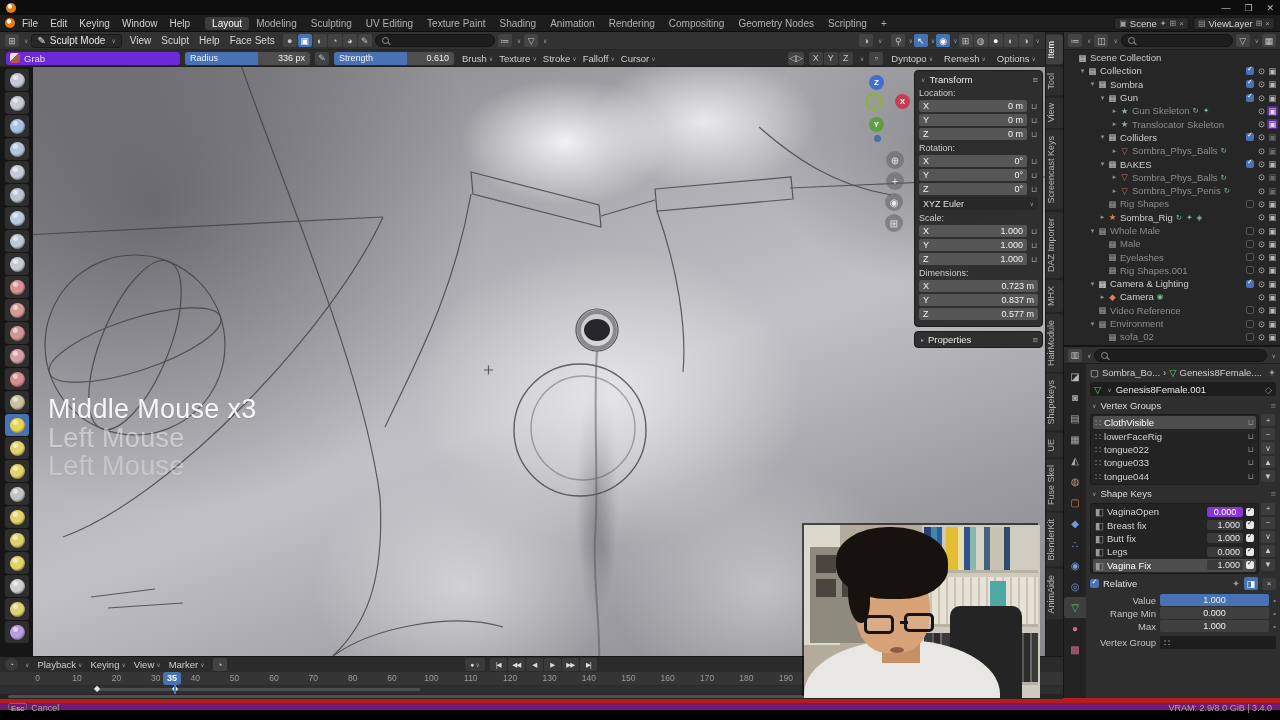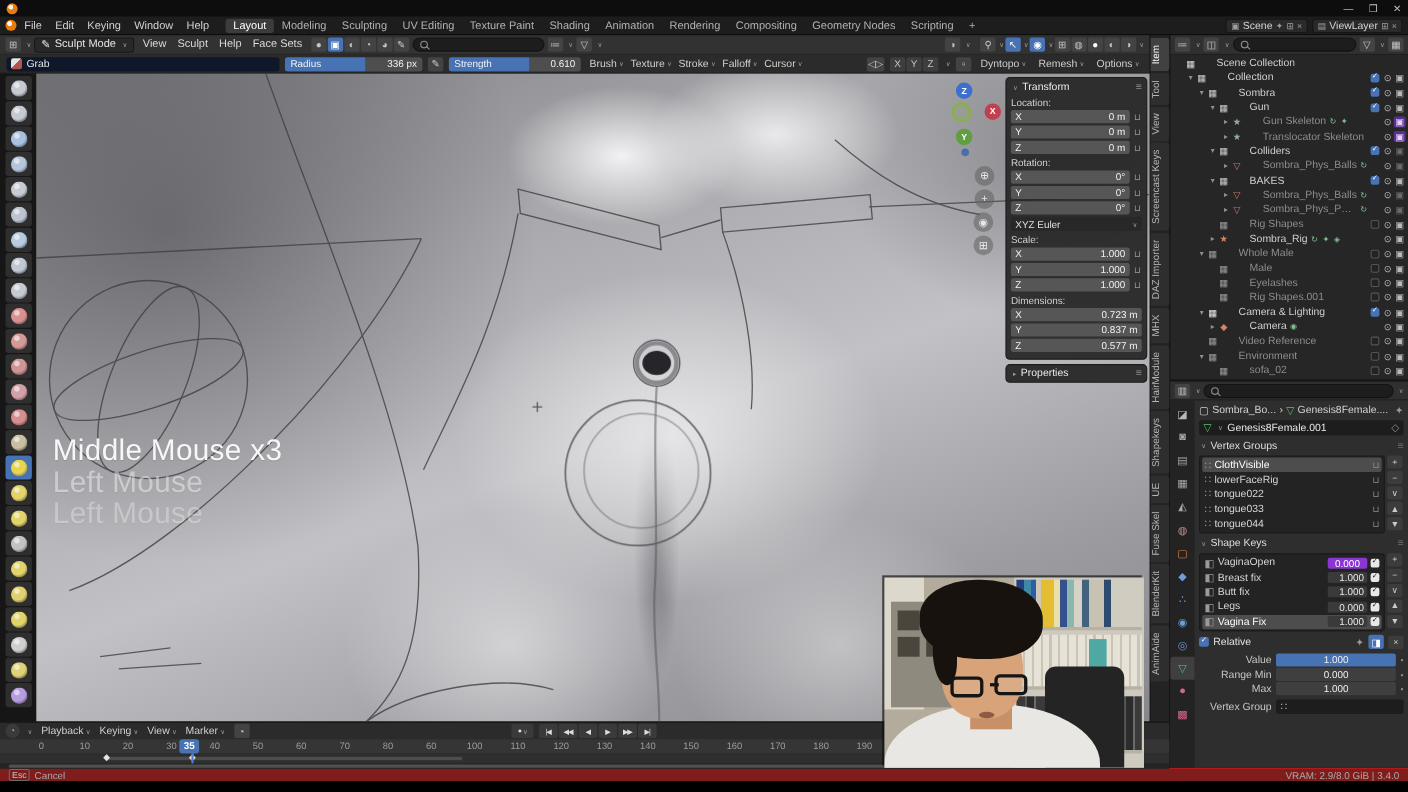--- a/index.html
+++ b/index.html
@@ -26,21 +26,21 @@
 .ic{min-width:14px;height:13px;display:flex;align-items:center;justify-content:center;font-size:9px;color:#c5c5c5;background:#434343;border-radius:2px;padding:0 1px}
 .ic[data-state="active"]{background:#4772b3;color:#fff}
 .ic.white{color:#fff}
 .icgrp{display:flex;gap:1px;align-items:center}
 .search{display:flex;align-items:center;gap:3px;background:#1d1d1d;border:1px solid #131313;border-radius:7px;height:13px;padding:0 6px}
 .search input{background:transparent;border:0;outline:0;color:#ddd;font-size:9px;width:96px}
 .mag{width:7px;height:7px;border:1px solid #909090;border-radius:50%;position:relative;flex:none}
 .mag::after{content:"";position:absolute;width:4px;height:1px;background:#909090;transform:rotate(45deg);right:-3px;bottom:-1px}
 
 .toolrow{height:17px;background:#2b2b2b;display:flex;align-items:center;gap:5px;padding:0 6px;border-bottom:1px solid #1e1e1e;font-size:9.5px}
-.brushfield{display:flex;align-items:center;gap:4px;background:#0f172a;border-radius:3px;height:13px;width:248px;padding:0 4px;color:#e3e3e3}
+.brushfield{display:flex;align-items:center;gap:4px;background:#6d28d9;border-radius:3px;height:13px;width:174px;padding:0 4px;color:#e3e3e3}
 .bthumb{width:10px;height:10px;border-radius:2px;background:linear-gradient(135deg,#e3e3e3 0 45%,#b5544a 45% 100%);flex:none}
 .slider{position:relative;height:13px;background:#4e4e4e;border-radius:3px;overflow:hidden;display:flex;align-items:center;justify-content:space-between;padding:0 5px;font-size:9px;color:#f2f2f2}
 .slider .fill{position:absolute;left:0;top:0;bottom:0;background:#4772b3}
 .slider span{position:relative}
 .dd{display:flex;align-items:center;color:#cfcfcf;padding:0 3px}
 .xyz{display:flex;gap:1px}
 .xyz .ic{background:#3e3e3e}
 
 .main{display:flex;height:666px}
 .leftcol{width:1063px;display:flex;flex-direction:column}
@@ -83,21 +83,21 @@
 .vtab{writing-mode:vertical-rl;transform:rotate(180deg);font-size:9px;color:#b5b5b5;background:#2e2e2e;padding:6px 0;width:17px;text-align:center;border-radius:3px 0 0 3px}
 .vtab[data-state="active"]{background:#414141;color:#fff}
 
 .rightcol{width:217px;display:flex;flex-direction:column;border-left:1px solid #141414}
 .outliner{height:315px;display:flex;flex-direction:column;border-bottom:2px solid #141414}
 .olh{height:18px;background:#303030;display:flex;align-items:center;gap:3px;padding:0 4px;border-bottom:1px solid #1f1f1f}
 .olbody{flex:1;background:#262626;padding-top:1px;overflow:hidden}
 .orow{display:flex;align-items:center;height:13.3px;font-size:9.5px;color:#cfcfcf;padding-right:2px;white-space:nowrap}
 .odis{width:9px;color:#8f8f8f;font-size:7px;text-align:center;flex:none}
 .oic{width:11px;font-size:8.5px;text-align:center;flex:none}
-.olab{margin-left:18px;overflow:hidden;text-overflow:ellipsis}
+.olab{margin-left:2px;overflow:hidden;text-overflow:ellipsis}
 .olab[data-dim="1"]{color:#8d8d8d}
 .oex{color:#7fbf92;font-size:7.5px;margin-left:3px;letter-spacing:1px}
 .ocb{width:8px;height:8px;border-radius:2px;background:#4772b3;margin:0 2px;position:relative;flex:none}
 .ocb::after{content:"✓";color:#fff;font-size:7px;position:absolute;left:1px;top:-2px}
 .ocb[data-cb="off"]{background:#232323;border:1px solid #555}
 .ocb[data-cb="off"]::after{content:""}
 .ocb[data-cb="none"]{visibility:hidden}
 .oeye,.ocam{width:11px;text-align:center;font-size:8.5px;color:#b9b9b9;flex:none}
 .oeye[data-eye="none"]{visibility:hidden}
 .ocam[data-cam="purple"]{background:#5c2d91;color:#e2d4f7;border-radius:2px}
@@ -144,21 +144,21 @@
 .ruler{height:14px;background:#353535;display:flex;padding-left:18px;border-bottom:1px solid #2a2a2a}
 .tick{width:39.38px;flex:none;font-size:8.5px;color:#9c9c9c;text-align:center;line-height:13px}
 .kstrip{height:8px;background:#2f2f2f;position:relative}
 .kbar{position:absolute;left:97px;top:2px;width:323px;height:3px;background:#4d4d4d}
 .kd{position:absolute;top:-2px;font-size:8px;color:#e5e5e5;transform:translateX(-50%)}
 .playhead{position:absolute;left:174px;top:0;width:2px;height:22px;background:#4a7fd4;z-index:2}
 .fbadge{position:absolute;left:163px;top:0;background:#4772b3;color:#fff;font-size:9px;font-weight:bold;padding:0 4px;height:13px;line-height:13px;border-radius:3px;z-index:3}
 .tlscroll{height:5px;background:#242424;position:relative}
 .tlscroll .bar{position:absolute;left:8px;right:60px;top:1px;height:3px;background:#505050;border-radius:2px}
 
-.statusbar{height:12px;background:#7f1d1d;display:flex;align-items:center;padding:0 8px;font-size:9px;color:#a8a8a8;border-top:1px solid #b91c1c}
+.statusbar{height:12px;background:#701a75;display:flex;padding:0 8px;font-size:9px;color:#a8a8a8;border-top:5px solid #b91c1c}
 .kbd{border:1px solid #6a6a6a;border-radius:2px;padding:0 2px;font-size:8px;margin-right:4px;color:#c2c2c2}
 .blackbar{height:10px;background:#000}
 
 .webcam{position:absolute;left:804px;top:525px;width:236px;height:173px;z-index:40;overflow:hidden;background:#b3ac9c;box-shadow:-2px -2px 0 rgba(10,10,10,.65)}
 .wcwin{position:absolute;left:0;top:0;width:36px;height:120px;background:#ddd8cc}
 .wccab{position:absolute;left:6px;top:22px;width:64px;height:96px;background:#8f8a7e}
 .wccab div{position:absolute;background:#4a463e}
 .wcshelf{position:absolute;right:0;top:0;width:118px;height:173px;background:#cfcabf}
 .wcrow{position:absolute;left:2px;right:2px;border-bottom:3px solid #b8b2a2}
 .wcr1{top:2px;height:46px;background:linear-gradient(90deg,#23407f 0 7px,#3f88a8 7px 13px,#2d5fa0 13px 18px,#cfc8b8 18px 22px,#e3bd32 22px 34px,#eadfa8 34px 40px,#35508f 40px 46px,#88b8b0 46px 52px,#d8d2c4 52px 60px,#43627f 60px 66px,#c8c2b2 66px 80px,#2d4a6f 80px 86px,#d0ccc0 86px 116px)}

